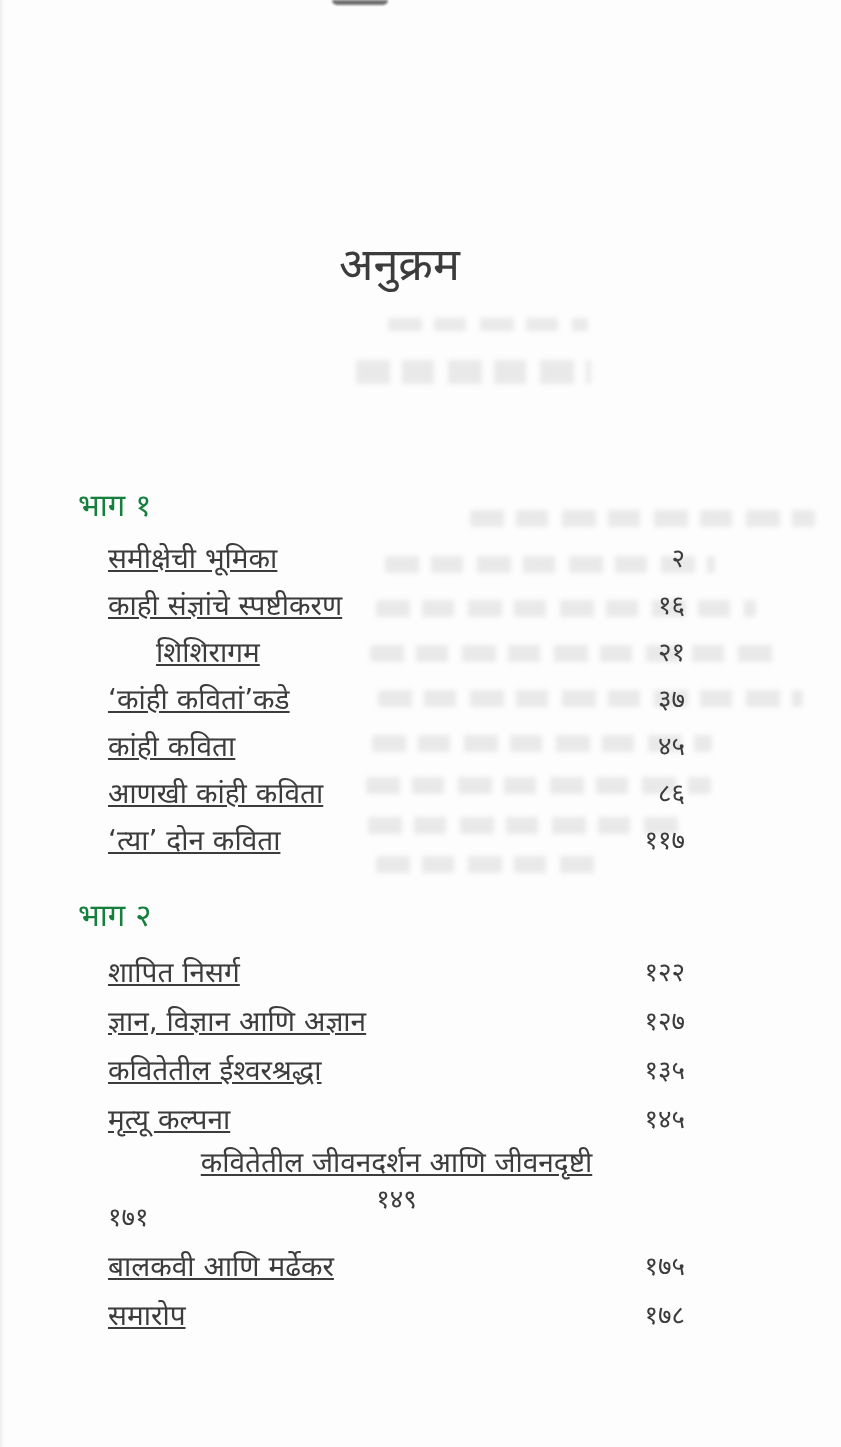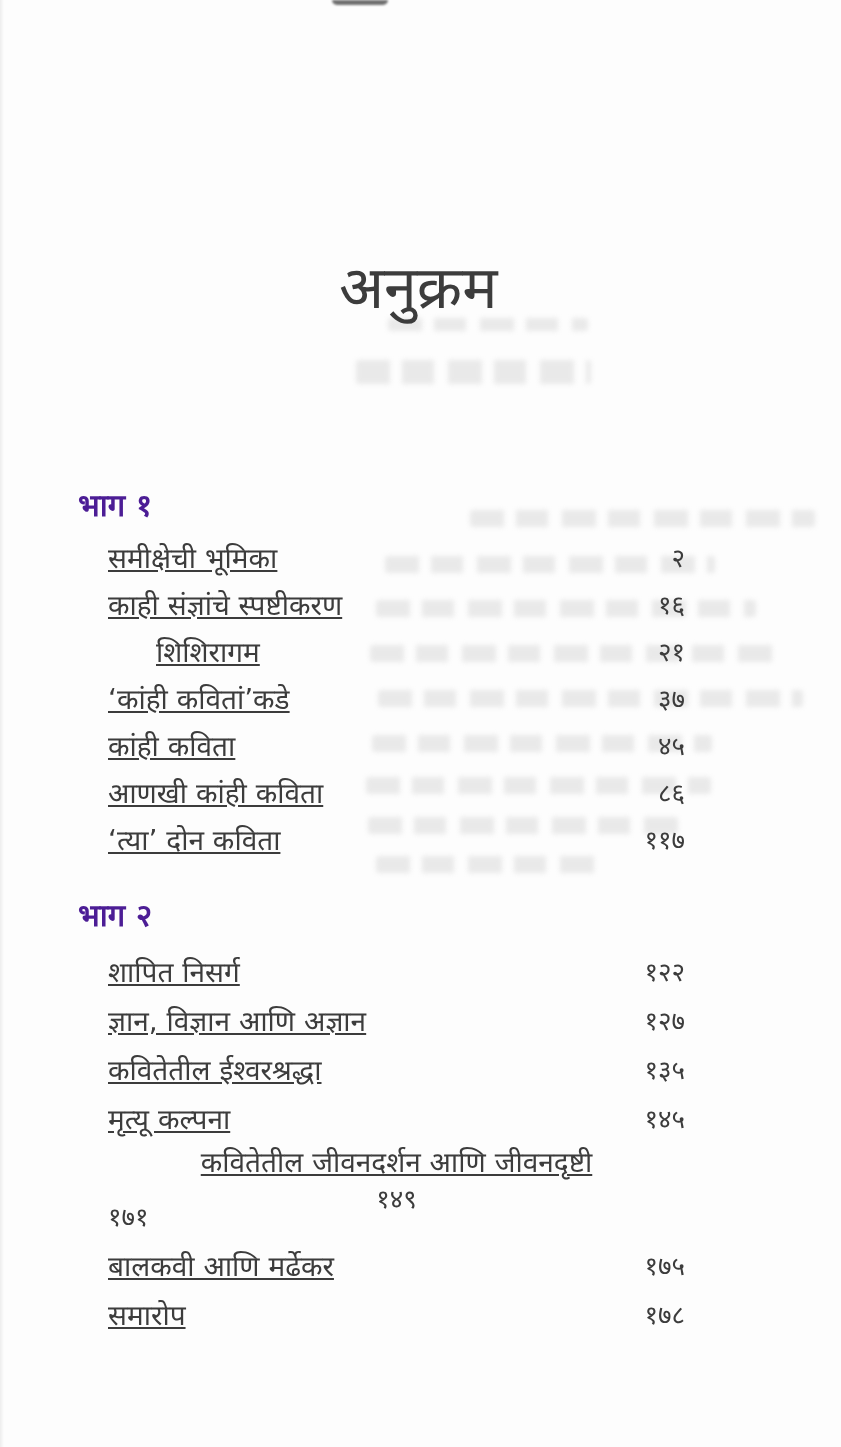--- a/index.html
+++ b/index.html
@@ -33,30 +33,30 @@
     background:repeating-linear-gradient(90deg,
        var(--ghost) 0 34px, rgba(255,255,255,0) 34px 46px,
        var(--ghost) 46px 78px, rgba(255,255,255,0) 78px 92px);
     filter:blur(2.5px);
     opacity:.55;
     border-radius:3px;
     z-index:0;
   }
   
   .title{
-    position:absolute;top:254px;left:339px;
-    font-size:59px;line-height:1.15;font-weight:normal;
+    position:absolute;top:239px;left:339px;
+    font-size:45px;line-height:1.15;font-weight:normal;
     margin:0;color:var(--ink);
     z-index:2;
   }
   .toc-section{position:static;}
   .section-heading{
     position:absolute;left:78px;margin:0;
-    font-size:31px;font-weight:bold;line-height:1.2;
-    color:#4c1d95;z-index:2;
+    font-size:31px;font-weight:normal;line-height:1.2;
+    color:#15803d;z-index:2;
   }
   .rows{
     position:absolute;left:108px;width:577px;z-index:2;
   }
   .toc-row{
     display:flex;justify-content:space-between;align-items:center;
   }
   .entry-title{font-size:28px;color:var(--ink);white-space:nowrap;text-decoration:underline;}
   .entry-page{font-size:26px;color:var(--ink);white-space:nowrap;}
 </style>

